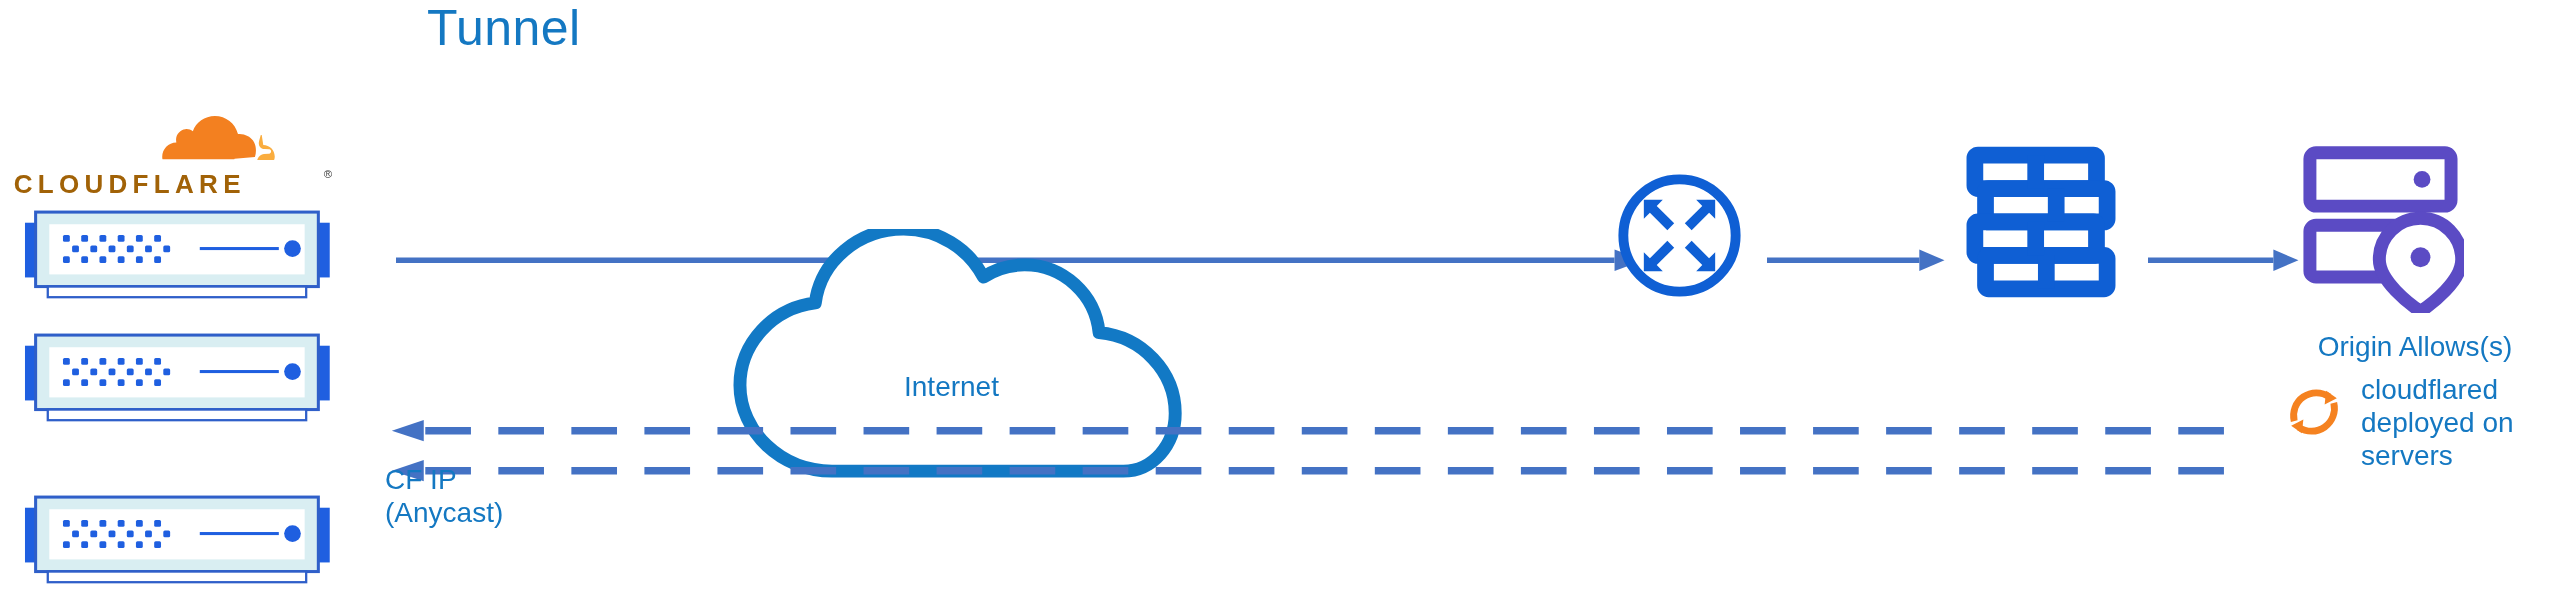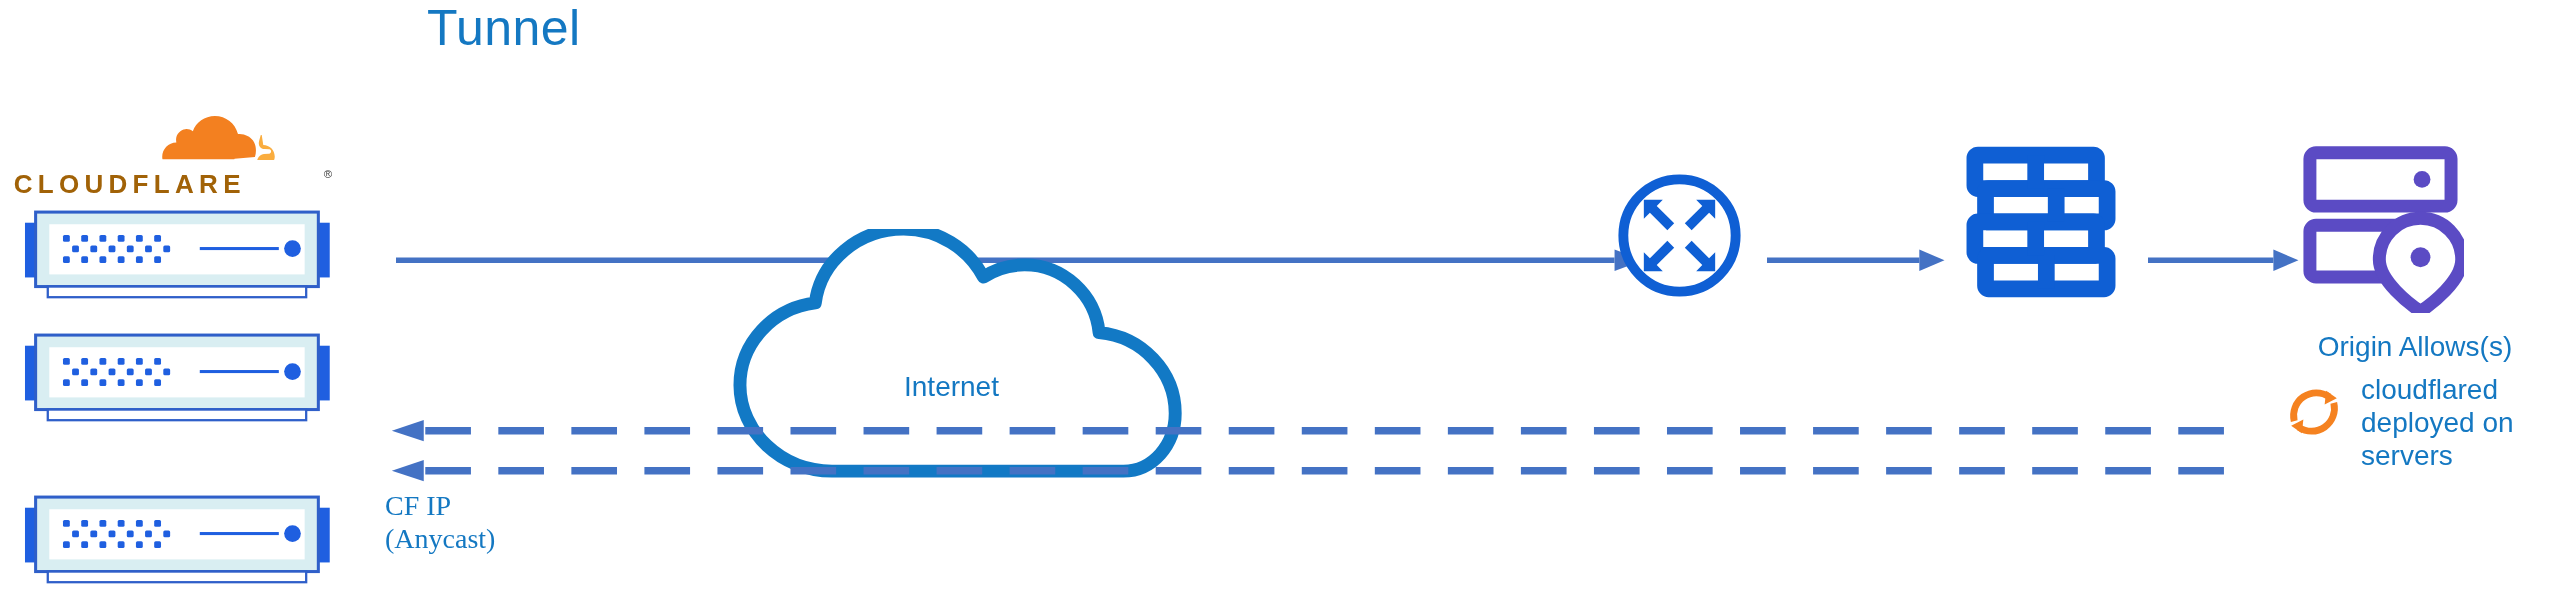--- a/index.html
+++ b/index.html
@@ -221,21 +221,21 @@
     </svg>
   </div>
 
   <div class="abs flowline" style="left:388px; top:457px;">
     <svg width="1858" height="27.4" viewBox="0 0 2440 36">
       <polygon points="46,4 46,32 4,18" fill="#4472c4"></polygon>
       <line x1="48" y1="18" x2="2438" y2="18" stroke="#4472c4" stroke-width="10" stroke-dasharray="60 36"></line>
     </svg>
   </div>
 
-  <div class="abs label label-left" style="left:385px; top:489px;font-family:Liberation Serif, serif;">CF IP
+  <div class="abs label label-left" style="left:385px; top:463px;">CF IP
 (Anycast)</div>
 
   <div class="abs node-icon" style="left:1615px; top:171px;">
     <svg width="129" height="129" viewBox="0 0 170 170">
       <circle cx="85" cy="85" r="74" fill="#ffffff" stroke="#0f5fd4" stroke-width="13"></circle>
       <g fill="#0f5fd4">
 
         <path d="M38 38 L63 38 L55 46 L78 69 L69 78 L46 55 L38 63 Z"></path>
 
         <path d="M132 38 L132 63 L124 55 L101 78 L92 69 L115 46 L107 38 Z"></path>

